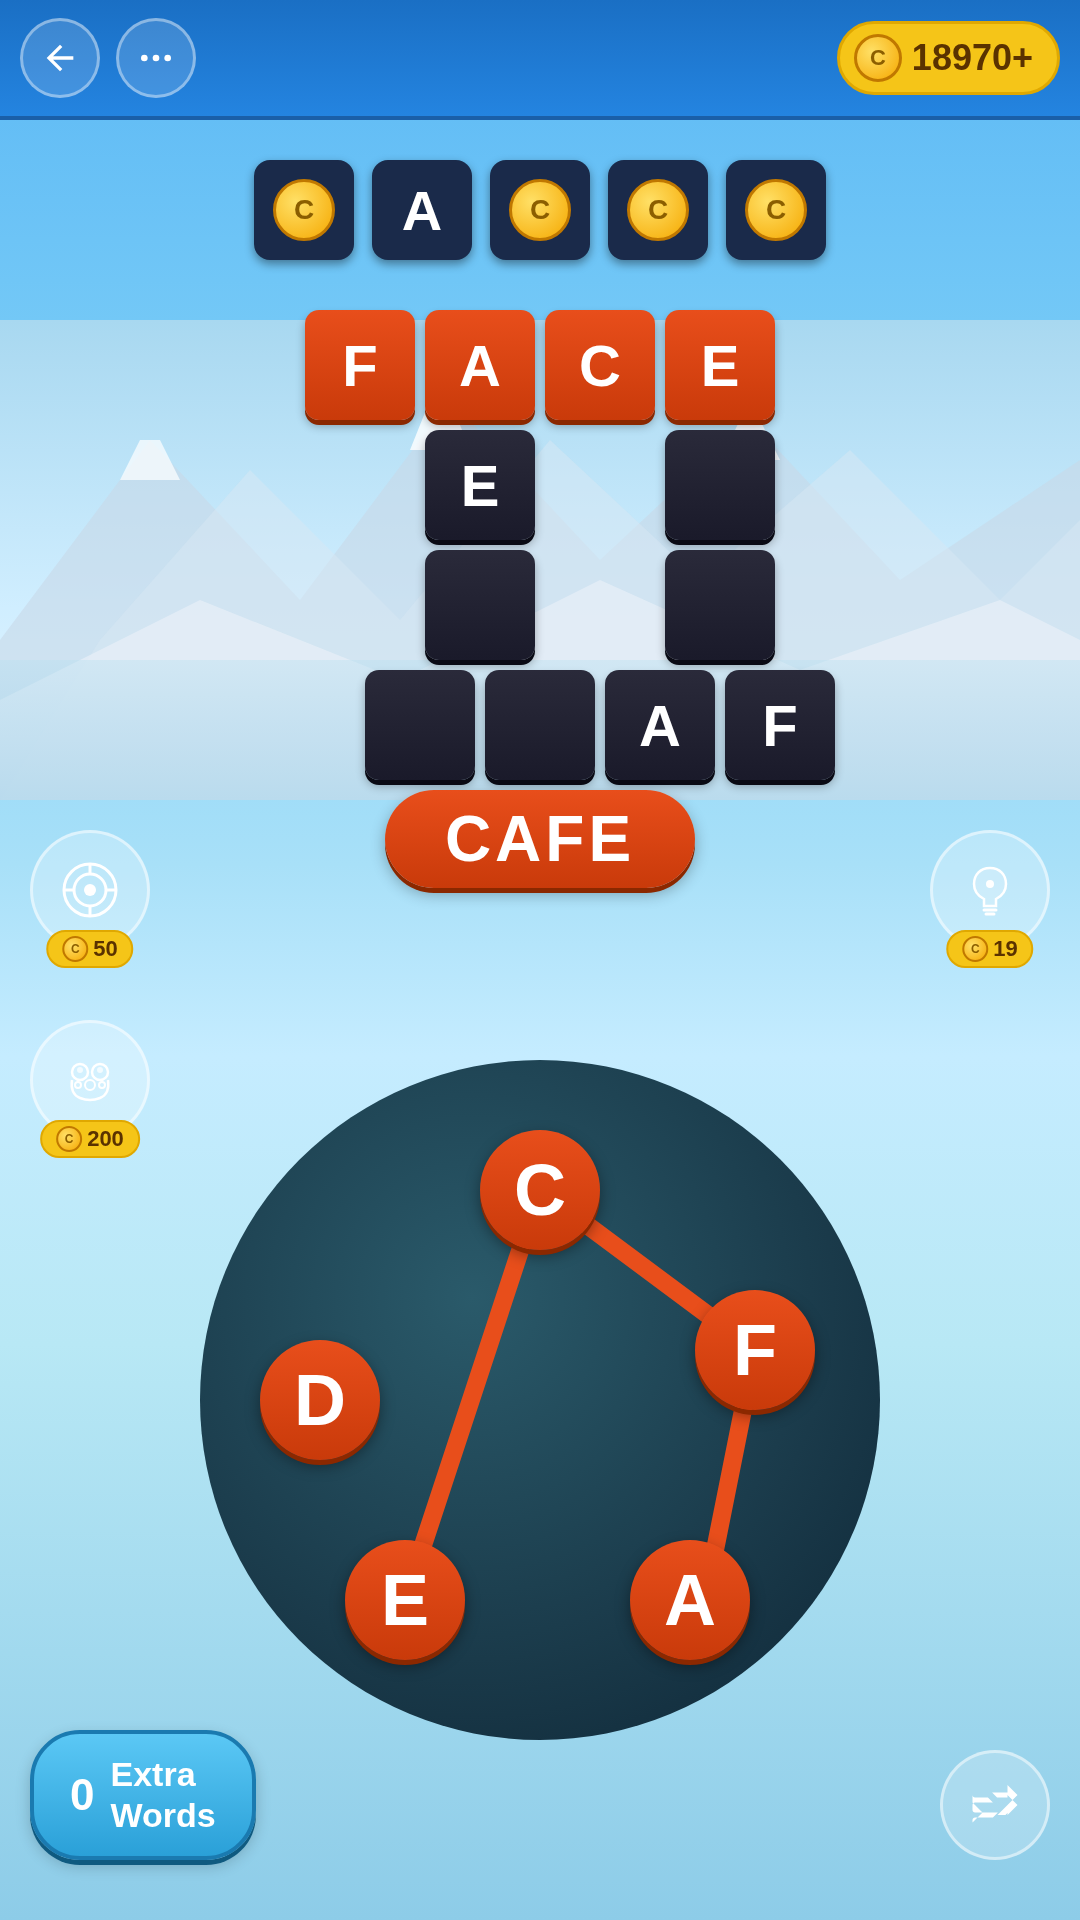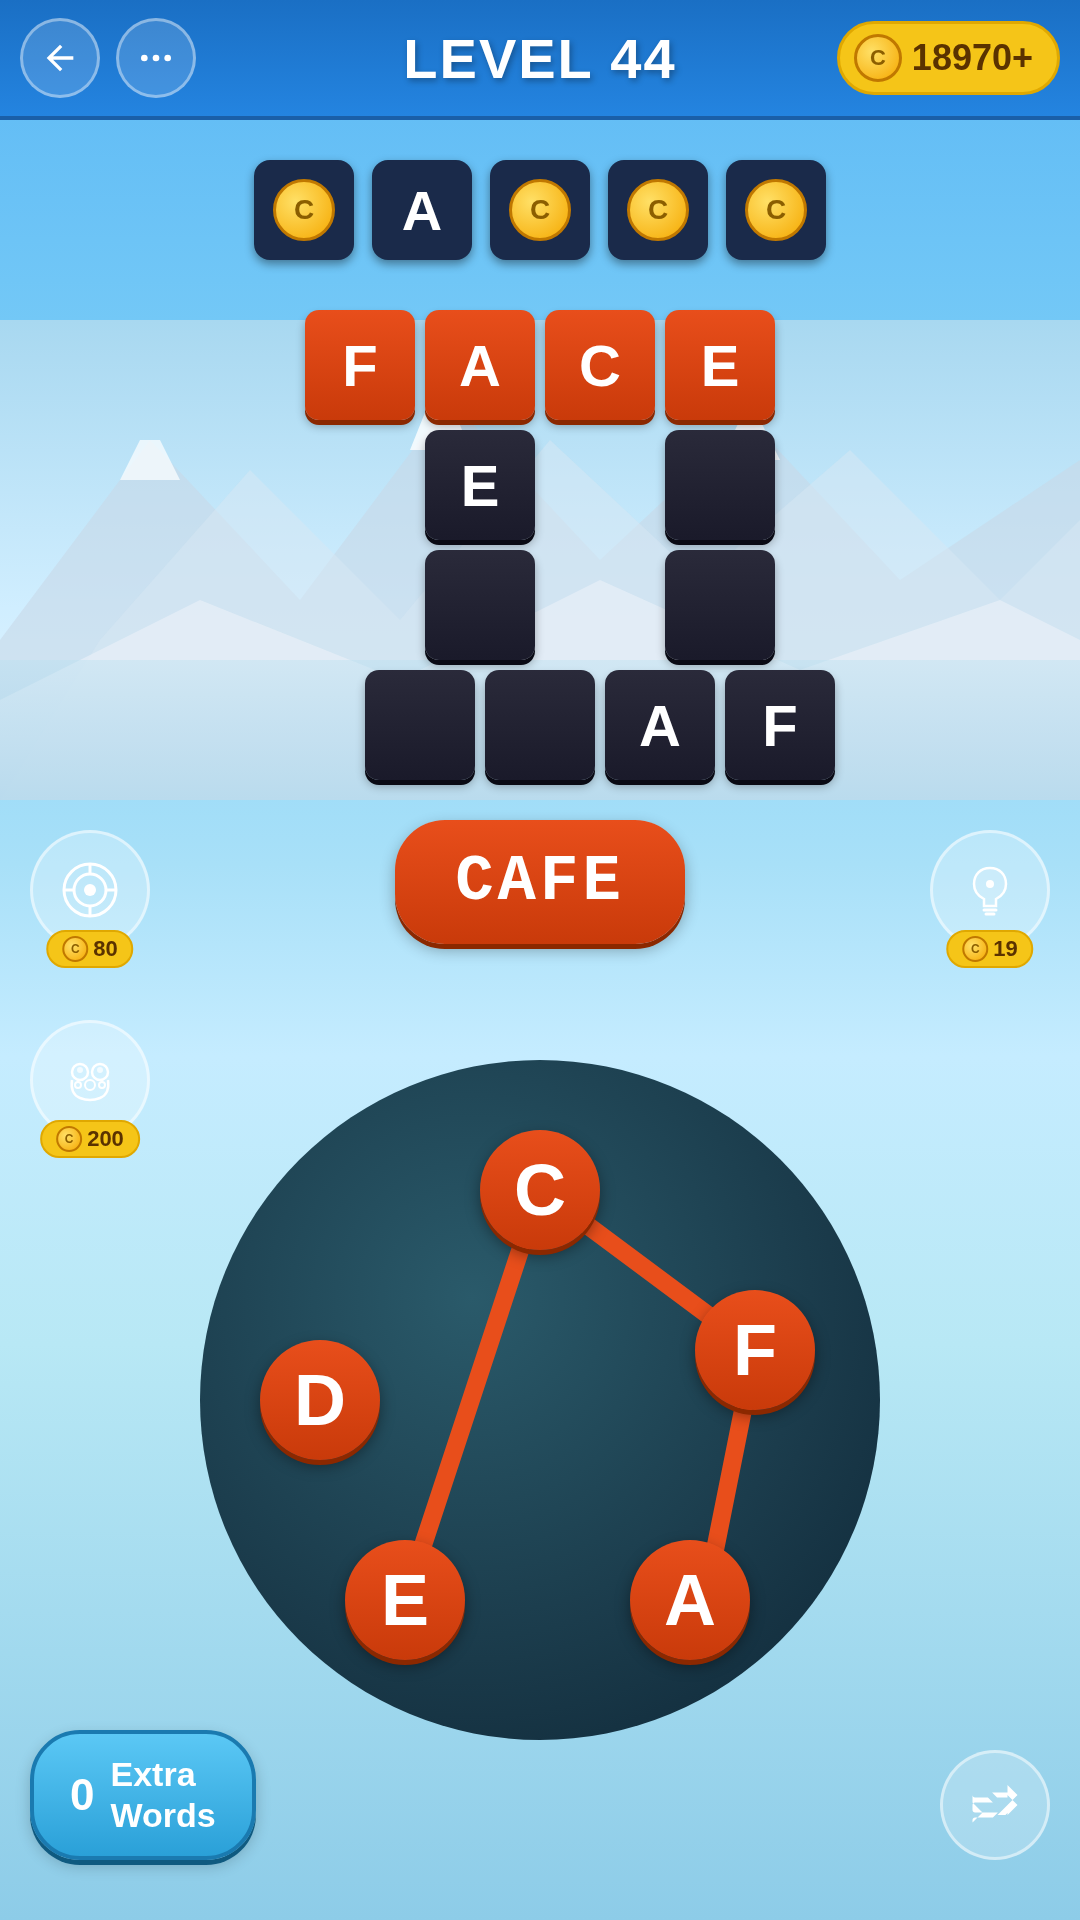--- a/index.html
+++ b/index.html
@@ -145,26 +145,24 @@
       background: linear-gradient(180deg, #2a2a3a, #1a1a2a);
       box-shadow: 0 5px 0 #0a0a14, 0 6px 10px rgba(0,0,0,0.3);
     }
     .grid-cell.spacer {
       background: transparent;
       box-shadow: none;
     }
 
     
     .found-word-display {
-      margin-top: 30px;
       background: linear-gradient(180deg, #e84e1b, #c93a0a);
       border-radius: 50px;
-      padding: 26px 60px;
+      padding: 12px 60px;
       box-shadow: 0 5px 0 #8b2800, 0 6px 15px rgba(0,0,0,0.3);
-      font-family: Liberation Mono, monospace;
     }
     .found-word-text {
       color: white;
       font-size: 64px;
       font-weight: 900;
       letter-spacing: 4px;
     }
 
     
     .powerup-area {
@@ -355,21 +353,20 @@
         </svg>
     </div>
     <div class="header-btn">
       <svg viewBox="0 0 24 24">
           <circle cx="5" cy="12" r="2"></circle>
           <circle cx="12" cy="12" r="2"></circle>
           <circle cx="19" cy="12" r="2"></circle>
         </svg>
     </div>
   </div>
-  <div class="header-title">LEVEL 44</div>
   <div class="coins-display">
     <div class="coin-icon">C</div>
     <span class="coins-text">
       <span>18970</span><span>+</span>
     </span>
   </div>
 </div>
 
 <svg class="landscape" viewBox="0 0 1080 480" xmlns="http://www.w3.org/2000/svg">
   <defs>
@@ -456,21 +453,21 @@
         <circle cx="30" cy="30" r="16" stroke="white" stroke-width="3" fill="none"></circle>
         <circle cx="30" cy="30" r="6" fill="white"></circle>
         <line x1="30" y1="4" x2="30" y2="14" stroke="white" stroke-width="3"></line>
         <line x1="30" y1="46" x2="30" y2="56" stroke="white" stroke-width="3"></line>
         <line x1="4" y1="30" x2="14" y2="30" stroke="white" stroke-width="3"></line>
         <line x1="46" y1="30" x2="56" y2="30" stroke="white" stroke-width="3"></line>
       </svg>
     </div>
     <div class="powerup-cost">
       <div class="powerup-cost-coin">C</div>
-      <span class="powerup-cost-text">80</span>
+      <span class="powerup-cost-text">50</span>
     </div>
   </div>
 
   <div style="position:relative; margin-top: 20px;">
     <div class="powerup-btn">
       <svg viewBox="0 0 60 60" fill="none" xmlns="http://www.w3.org/2000/svg">
         <circle cx="20" cy="22" r="8" stroke="white" stroke-width="2.5" fill="none"></circle>
         <circle cx="40" cy="22" r="8" stroke="white" stroke-width="2.5" fill="none"></circle>
         <path d="M12 30 Q10 44 20 48 Q30 52 40 48 Q50 44 48 30" stroke="white" stroke-width="2.5" fill="none"></path>
         <circle cx="20" cy="20" r="3" fill="white" opacity="0.7"></circle>

